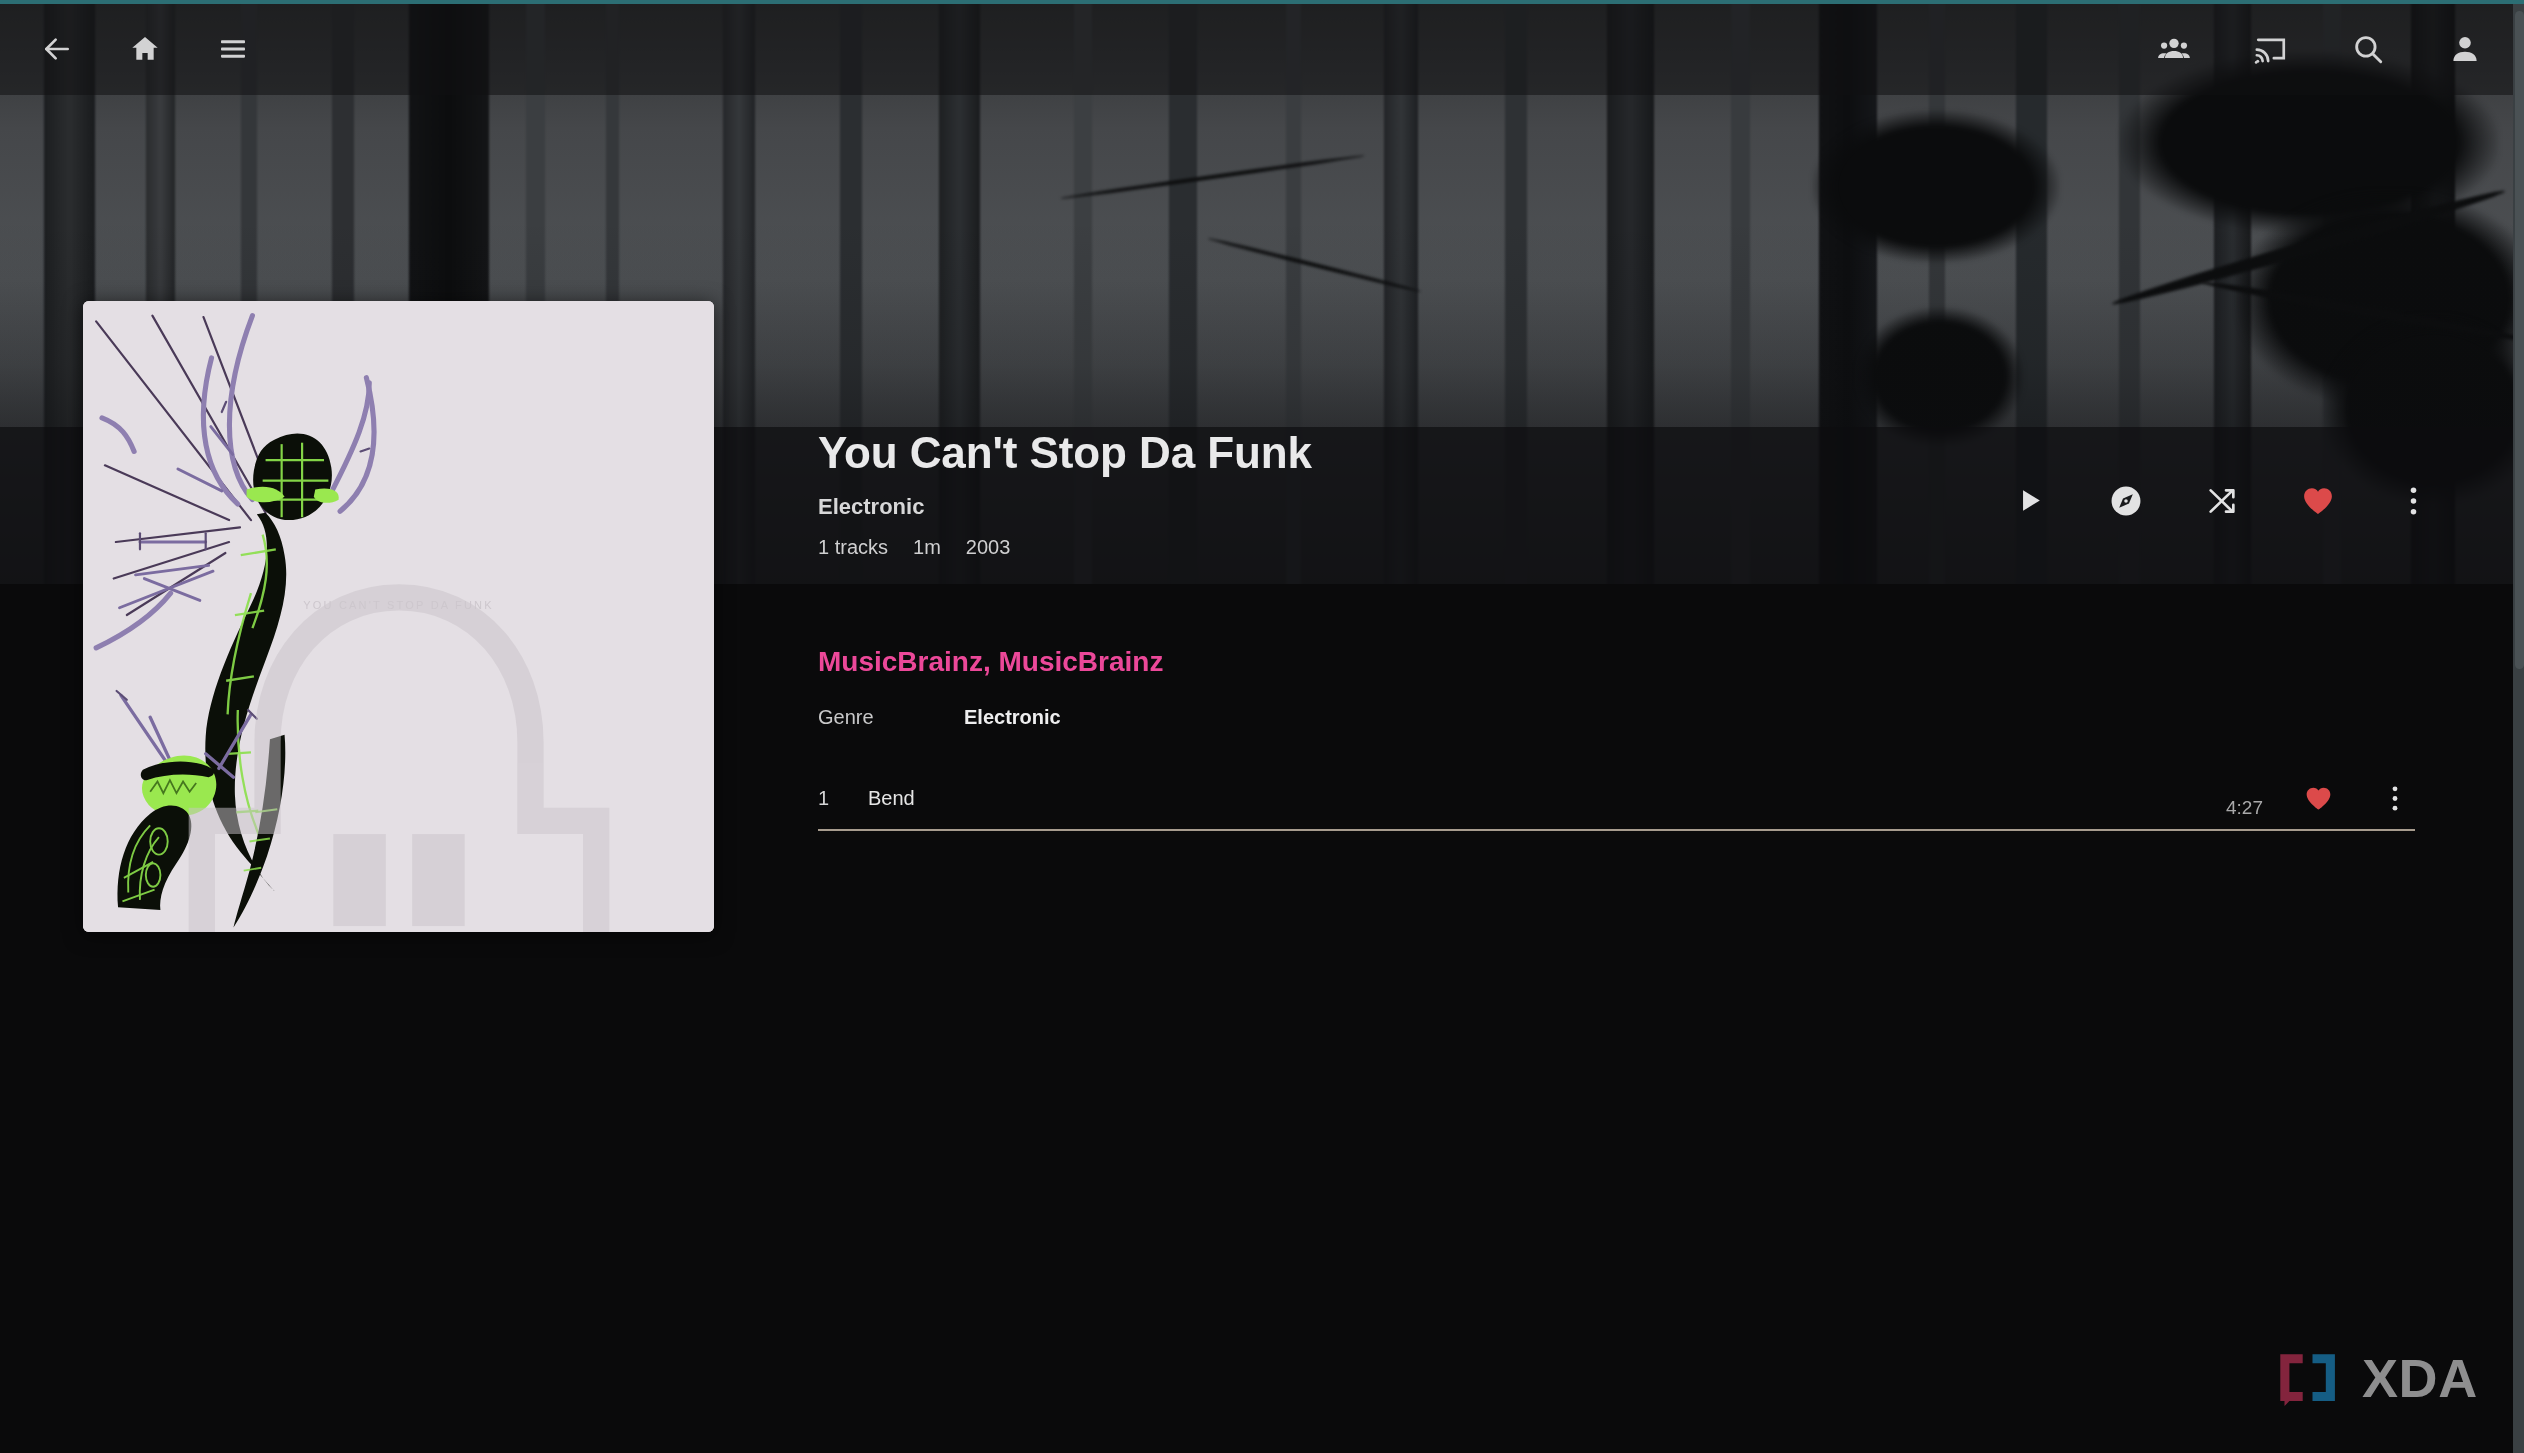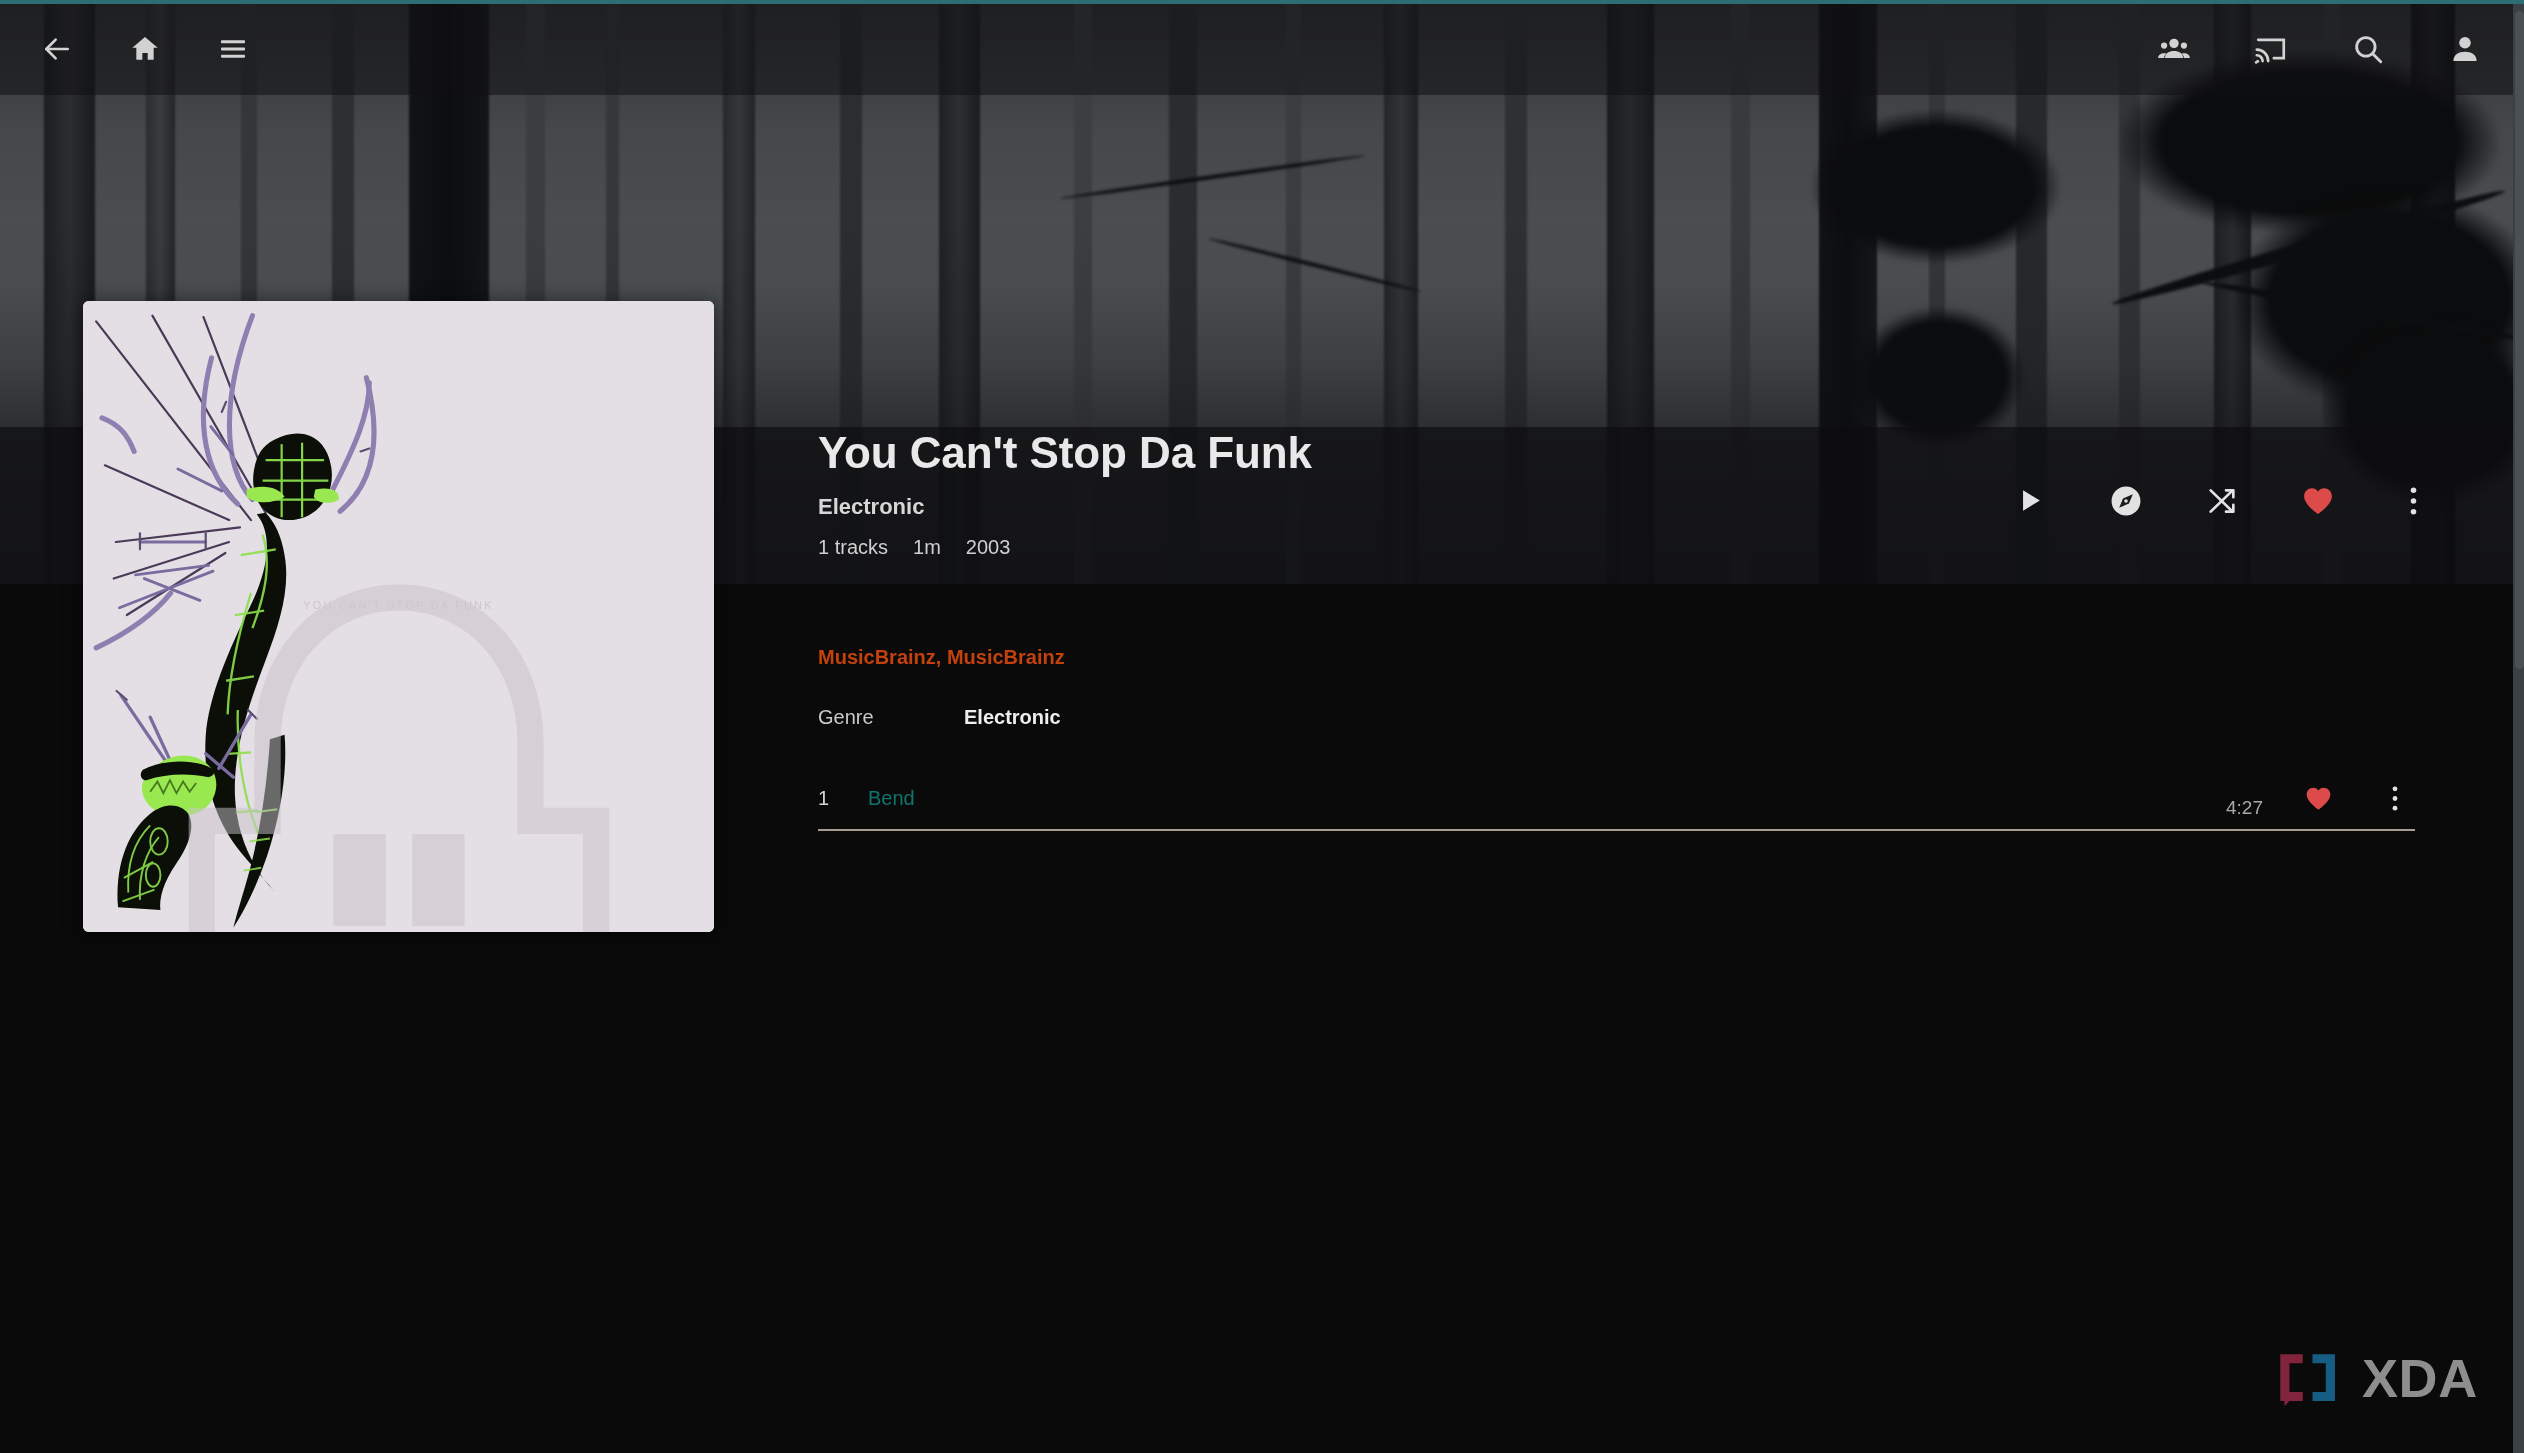--- a/index.html
+++ b/index.html
@@ -112,36 +112,36 @@
     cursor: pointer;
   }
 
   
   .content {
     position: absolute; left: 0; top: 584px; width: 2525px; height: 869px;
     background: #0a0a0b; z-index: 10;
   }
   .credits {
     position: absolute; left: 818px; top: 62px;
-    font-size: 20px; font-weight: bold; color: #c2410c;
+    font-size: 28px; font-weight: bold; color: #ec4899;
   }
   .genre-row {
     position: absolute; left: 818px; top: 122px;
     display: flex; align-items: flex-end;
   }
   .genre-label { width: 146px; font-size: 20px; color: #c9c9ca; }
   .genre-value { font-size: 20px; font-weight: bold; color: #eeeeef; }
 
   .track-list { position: absolute; left: 818px; top: 183px; width: 1597px; }
   .track-row {
     position: relative; display: flex; align-items: center; height: 64px;
     border-bottom: 2.2px solid #a79c8e; cursor: pointer;
   }
   .track-index { width: 50px; font-size: 20px; color: #d5d5d6; }
-  .track-title { font-size: 20px; color: #0f766e; }
+  .track-title { font-size: 20px; color: #e5e5e5; }
   .track-right { margin-left: auto; display: flex; align-items: flex-end; gap: 35px; }
   .track-dur { font-size: 19px; color: #a9a9aa; }
   .track-icon { width: 41px; height: 41px; display: flex; align-items: center; justify-content: center; cursor: pointer; }
 
   
   .scroll-strip {
     position: absolute; right: 0; top: 3.7px; width: 11.7px; height: 1450px;
     background: #3a4043; z-index: 70;
   }
   .scroll-thumb {

